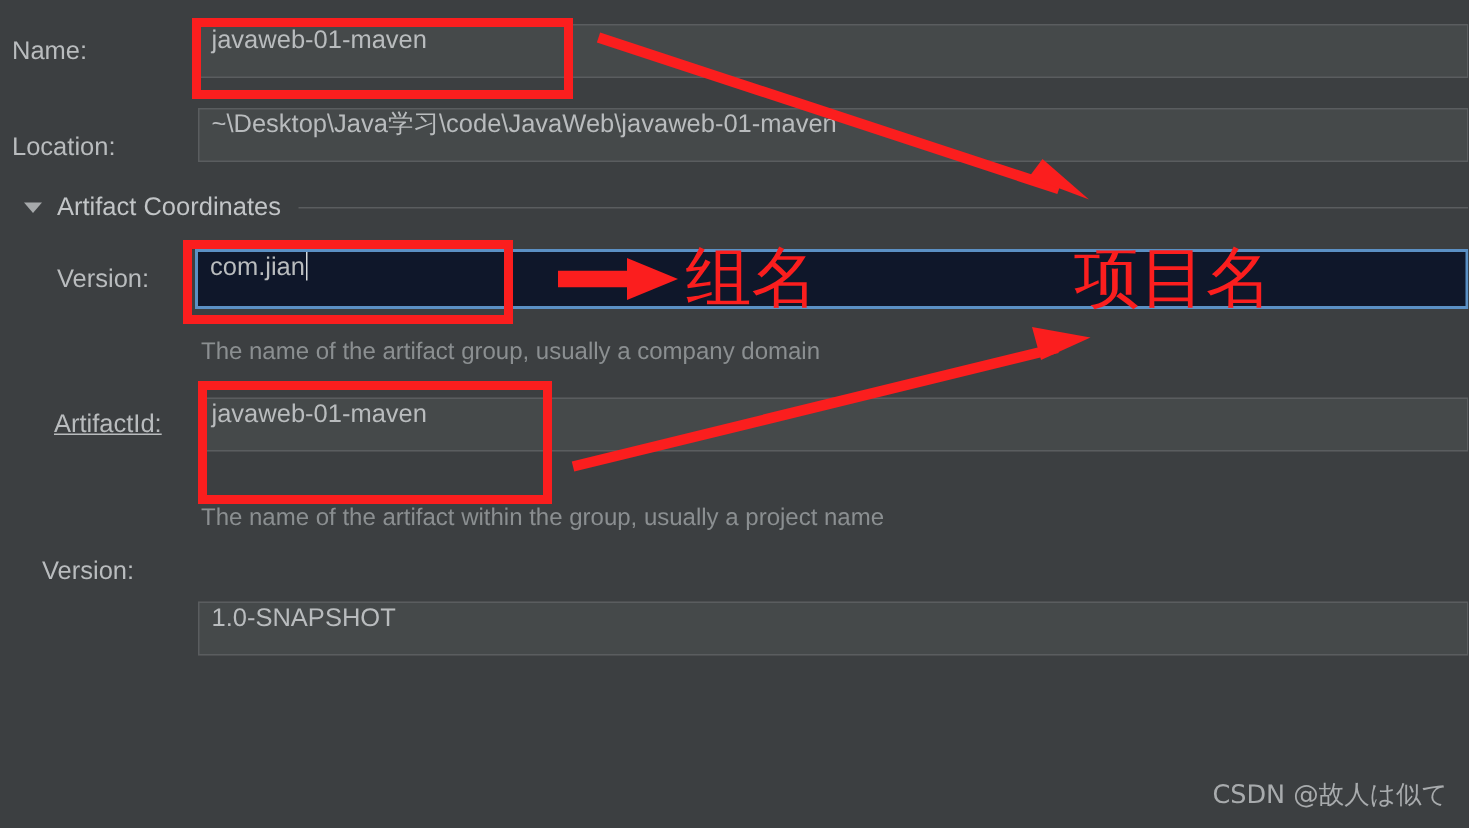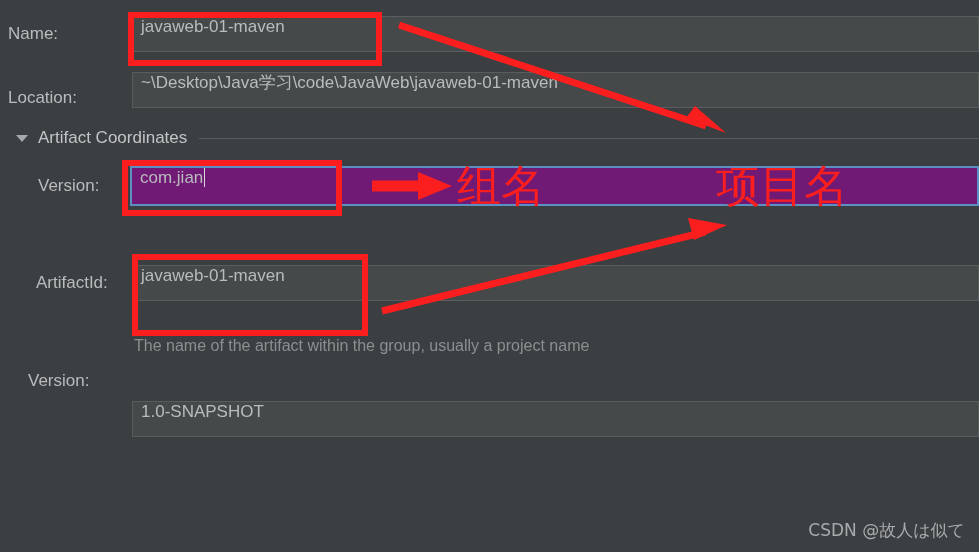--- a/index.html
+++ b/index.html
@@ -35,21 +35,21 @@
     align-items: flex-start;
     padding: 0 8px;
     color: #b9bcbe;
     font-size: 17px;
     line-height: 20px;
     white-space: nowrap;
     overflow: hidden;
   }
   .field.focused {
     border: 2px solid #5b90c4;
-    background: #701a75;
+    background: #0f172a;
   }
   .caret {
     display: inline-block;
     width: 1px;
     height: 19px;
     background: #d6d9db;
     margin-left: 1px;
     vertical-align: middle;
   }
   .hint {
@@ -149,22 +149,23 @@
     <span class="twisty"></span>
     <span class="section-title">Artifact Coordinates</span>
     <span class="section-rule"></span>
   </div>
 
   <div class="row-label" style="left:38px; top:176px;">Version:</div>
   <div class="field focused" style="left:130px; top:166px; width:849px; height:40px;">
     <span>com.jian</span>
       <span class="caret"></span>
   </div>
-
-  <div class="row-label" style="left:36px; top:273px;">ArtifactId:</div>
+  <div class="hint" style="left:134px; top:225px;">The name of the artifact group, usually a company domain</div>
+
+  <div class="row-label" style="left:36px; top:273px;text-decoration:underline;">ArtifactId:</div>
   <div class="field" style="left:132px; top:265px; width:847px; height:36px;">
     <span>javaweb-01-maven</span>
   </div>
   <div class="hint" style="left:134px; top:336px;">The name of the artifact within the group, usually a project name</div>
 
   <div class="row-label" style="left:28px; top:371px;">Version:</div>
   <div class="field" style="left:132px; top:363px; width:847px; height:36px;margin-top:38px;">
     <span>1.0-SNAPSHOT</span>
   </div>
 

